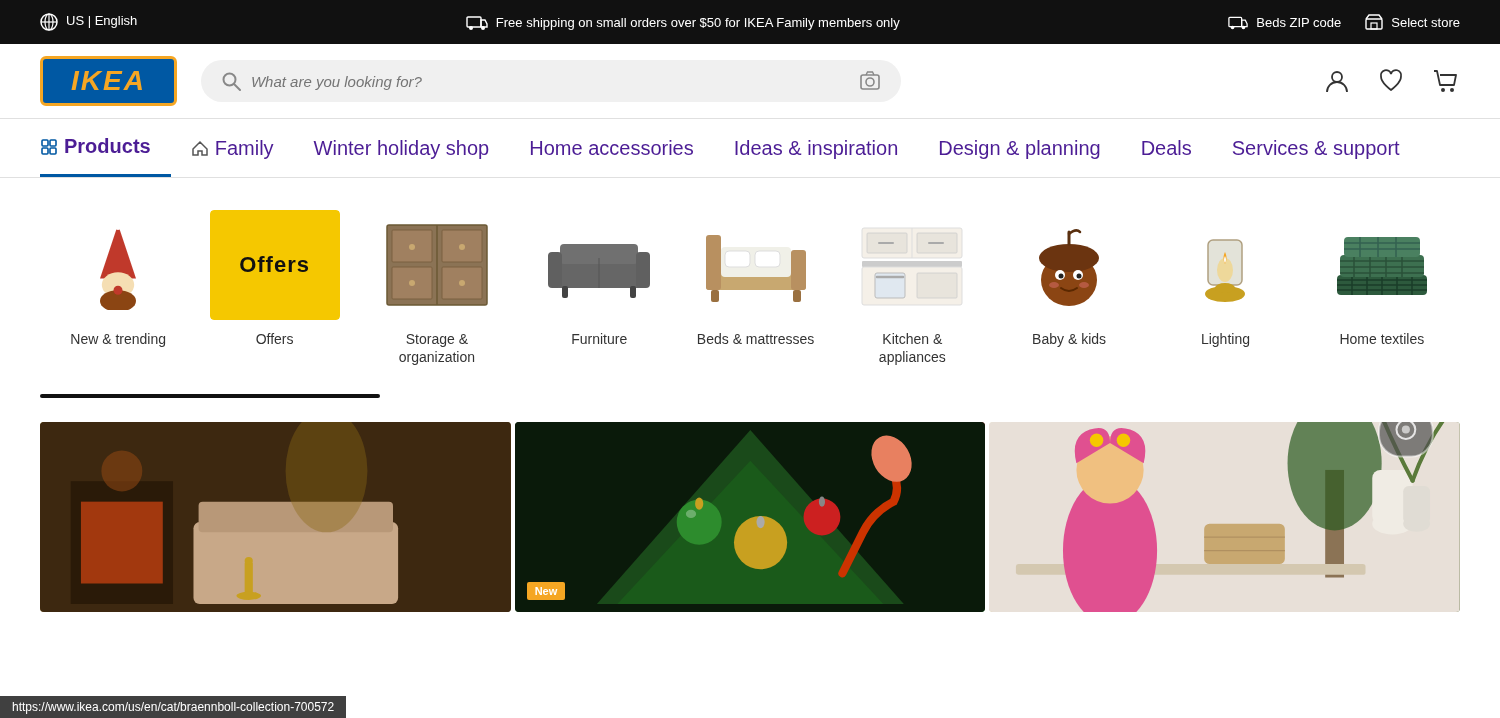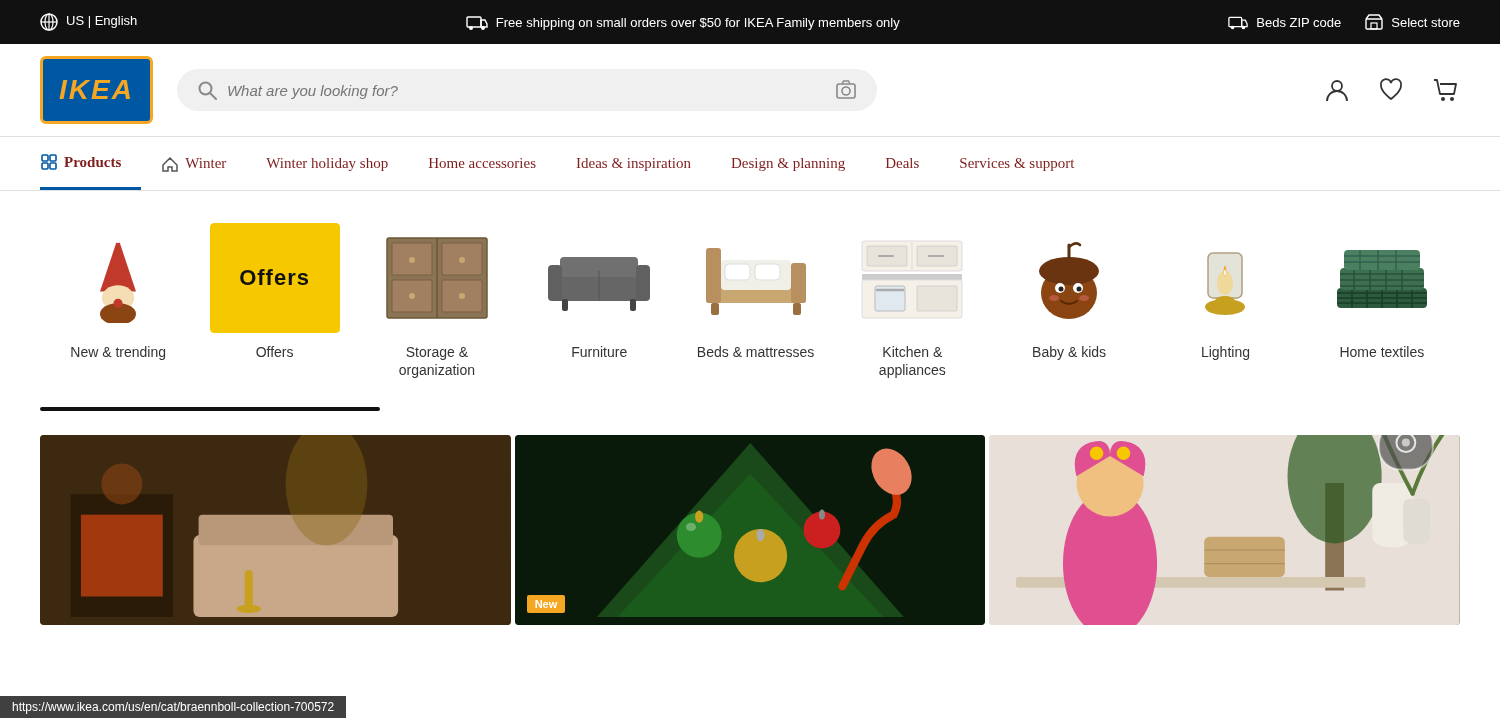--- a/index.html
+++ b/index.html
@@ -27,26 +27,26 @@
       display: flex;
       align-items: center;
       padding: 12px 40px;
       gap: 24px;
       border-bottom: 1px solid #e0e0e0;
     }
     .logo-container {
       background: #0058a3;
       border: 3px solid #f5a623;
       border-radius: 6px;
-      padding: 6px 16px;
+      padding: 6px 28px;
       display: flex;
       align-items: center;
       justify-content: flex-end;
       min-width: 90px;
-      height: 68px;
+      height: 50px;
     }
     .logo-text {
       color: #f5a623;
       font-size: 28px;
       font-weight: 900;
       font-style: italic;
       letter-spacing: 2px;
     }
     .search-bar {
       flex: 1;
@@ -86,27 +86,26 @@
       align-items: center;
       padding: 0 40px;
       border-bottom: 1px solid #e0e0e0;
       gap: 0;
     }
     .nav-item {
       display: flex;
       align-items: center;
       gap: 6px;
       padding: 16px 20px;
-      font-size: 15px;
-      color: #7f1d1d;
+      font-size: 20px;
+      color: #4c1d95;
       cursor: pointer;
       text-decoration: none;
       white-space: nowrap;
       position: relative;
-      font-family: Liberation Serif, serif;
     }
     .nav-item.active {
       font-weight: 700;
       border-bottom: 3px solid #0058a3;
     }
     .nav-item:first-child { padding-left: 0; }
 
     
     .categories-section {
       padding: 24px 40px 0;
@@ -337,21 +336,21 @@
       <rect x="10" y="2" width="6" height="6" rx="1" fill="none" stroke="#0058a3" stroke-width="1.6"></rect>
       <rect x="2" y="10" width="6" height="6" rx="1" fill="none" stroke="#0058a3" stroke-width="1.6"></rect>
       <rect x="10" y="10" width="6" height="6" rx="1" fill="none" stroke="#0058a3" stroke-width="1.6"></rect>
     </svg>
     <span>Products</span>
   </a>
   <a class="nav-item">
     <svg width="18" height="18" viewBox="0 0 18 18">
       <path d="M2 10 L9 3 L16 10 V16 H11 V12 H7 V16 H2 Z" fill="none" stroke="#555" stroke-width="1.5"></path>
     </svg>
-    <span>Winter</span>
+    <span>Family</span>
   </a>
   <a class="nav-item">
     <span>Winter holiday shop</span>
   </a>
   <a class="nav-item">
     <span>Home accessories</span>
   </a>
   <a class="nav-item">
     <span>Ideas &amp; inspiration</span>
   </a>

